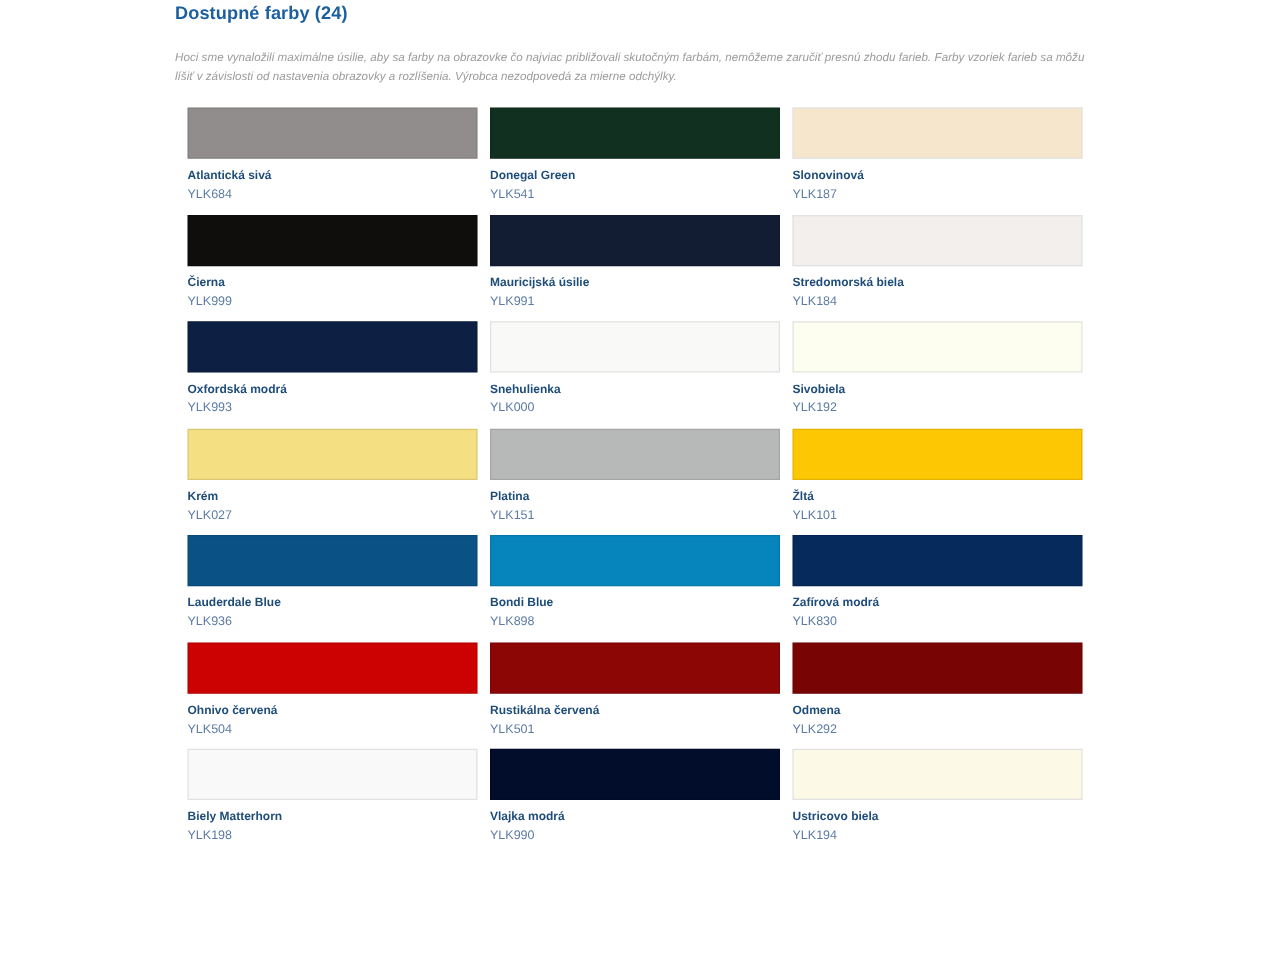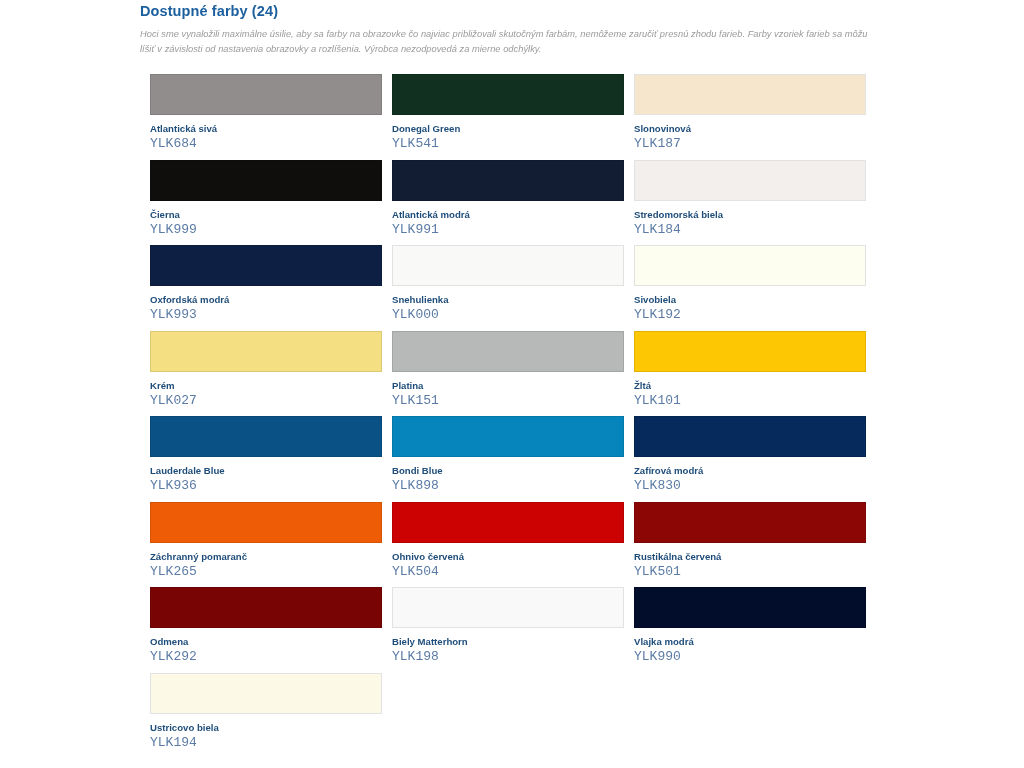--- a/index.html
+++ b/index.html
@@ -34,21 +34,21 @@
     letter-spacing: 0.1px;
     margin: 3px 0 0 0;
     line-height: 16px;
   }
 
   .page-desc {
     font-size: 9.3px;
     font-style: italic;
     color: #9b9b9b;
     line-height: 14.5px;
-    margin: 8px 0 0 0;
+    margin: 20px 0 0 0;
     width: 728px;
     letter-spacing: 0.02px;
   }
 
   .swatch-grid {
     margin-top: 18px;
     display: grid;
     grid-template-columns: repeat(3, 232px);
     column-gap: 10px;
     row-gap: 0px;
@@ -75,27 +75,26 @@
   .swatch-name {
     font-size: 9.6px;
     font-weight: bold;
     color: #1f4d7a;
     margin-top: 8px;
     line-height: 12px;
     white-space: nowrap;
   }
 
   .swatch-code {
-    font-size: 13px;
+    font-size: 10px;
     font-weight: normal;
     color: #5b7ba5;
     margin-top: 3px;
     line-height: 12px;
     white-space: nowrap;
-    font-family: Liberation Mono, monospace;
   }
 </style>
 </head>
 <body>
 
 <div id="page">
   <div class="content">
 
     <h1 class="page-title">Dostupné farby (24)</h1>
 
@@ -117,21 +116,21 @@
           <div class="swatch-name">Slonovinová</div>
           <div class="swatch-code">YLK187</div>
         </div>
         <div class="swatch-cell">
           <div class="swatch-chip" style="background: rgb(16, 14, 12);"></div>
           <div class="swatch-name">Čierna</div>
           <div class="swatch-code">YLK999</div>
         </div>
         <div class="swatch-cell">
           <div class="swatch-chip" style="background: rgb(18, 29, 52);"></div>
-          <div class="swatch-name">Atlantická modrá</div>
+          <div class="swatch-name">Mauricijská úsilie</div>
           <div class="swatch-code">YLK991</div>
         </div>
         <div class="swatch-cell">
           <div class="swatch-chip light" style="background: rgb(242, 239, 236);"></div>
           <div class="swatch-name">Stredomorská biela</div>
           <div class="swatch-code">YLK184</div>
         </div>
         <div class="swatch-cell">
           <div class="swatch-chip" style="background: rgb(13, 32, 67);"></div>
           <div class="swatch-name">Oxfordská modrá</div>
@@ -171,25 +170,20 @@
           <div class="swatch-chip" style="background: rgb(6, 133, 189);"></div>
           <div class="swatch-name">Bondi Blue</div>
           <div class="swatch-code">YLK898</div>
         </div>
         <div class="swatch-cell">
           <div class="swatch-chip" style="background: rgb(6, 42, 91);"></div>
           <div class="swatch-name">Zafírová modrá</div>
           <div class="swatch-code">YLK830</div>
         </div>
         <div class="swatch-cell">
-          <div class="swatch-chip" style="background: rgb(239, 92, 6);"></div>
-          <div class="swatch-name">Záchranný pomaranč</div>
-          <div class="swatch-code">YLK265</div>
-        </div>
-        <div class="swatch-cell">
           <div class="swatch-chip" style="background: rgb(204, 2, 2);"></div>
           <div class="swatch-name">Ohnivo červená</div>
           <div class="swatch-code">YLK504</div>
         </div>
         <div class="swatch-cell">
           <div class="swatch-chip" style="background: rgb(140, 6, 6);"></div>
           <div class="swatch-name">Rustikálna červená</div>
           <div class="swatch-code">YLK501</div>
         </div>
         <div class="swatch-cell">

